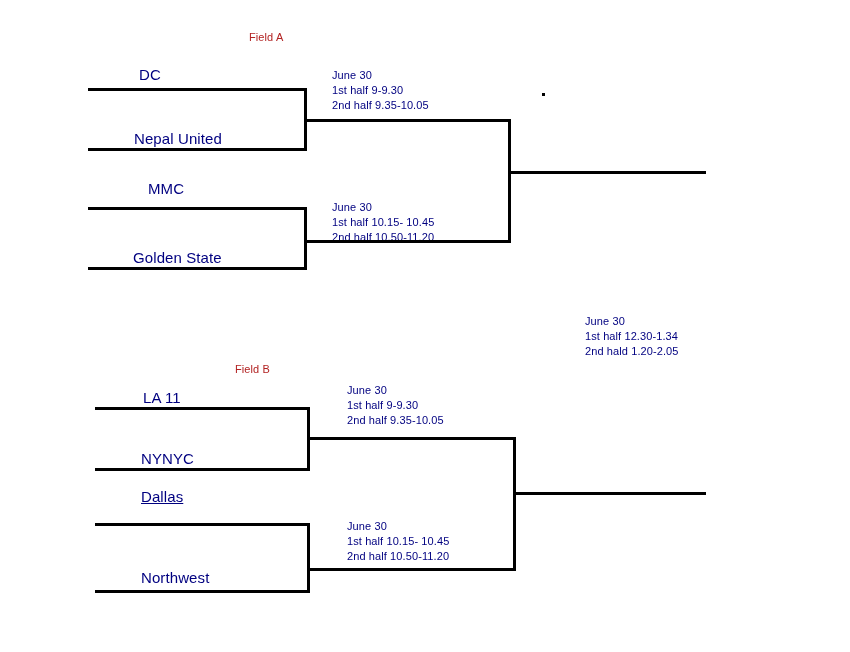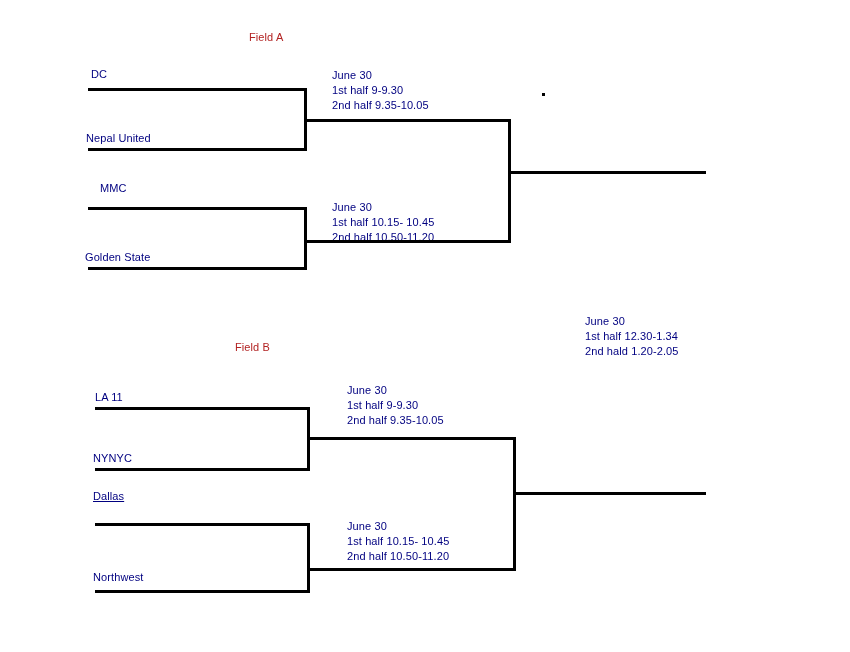--- a/index.html
+++ b/index.html
@@ -23,24 +23,25 @@
     position: absolute;
     background: #000000;
   }
   .hline.blue, .vline.blue {
     background: #0000cc;
   }
   
   .team-label {
     position: absolute;
     color: #000080;
-    font-size: 11px;
+    font-size: 15px;
     line-height: 13px;
     white-space: nowrap;
     letter-spacing: 0.1px;
+    margin-left: 48px;
   }
   .field-label {
     position: absolute;
     color: #b22222;
     font-size: 11px;
     line-height: 13px;
     white-space: nowrap;
     letter-spacing: 0.1px;
   }
   .match-info {
@@ -60,21 +61,21 @@
     height: 3px;
     background: #000000;
   }
 </style>
 </head>
 <body>
 
 <div id="bracket-canvas">
 
   <div class="field-label" style="left:249px; top:31px;">Field A</div>
-  <div class="field-label" style="left:235px; top:341px;">Field B</div>
+  <div class="field-label" style="left:235px; top:363px;">Field B</div>
 
   <div class="team-label" style="left:91px; top:68px;">DC</div>
   <div class="hline" style="left:88px; top:88px; width:219px; height:3px;"></div>
 
   <div class="team-label" style="left:86px; top:132px;">Nepal United</div>
   <div class="hline" style="left:88px; top:148px; width:219px; height:3px;"></div>
 
   <div class="vline" style="left:304px; top:88px; width:3px; height:63px;"></div>
 
   <div class="match-info" style="left:332px; top:68px;">

